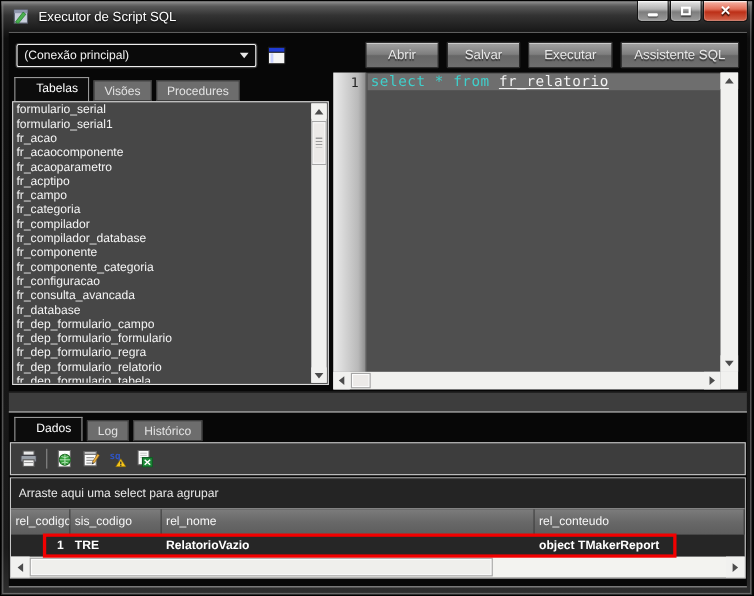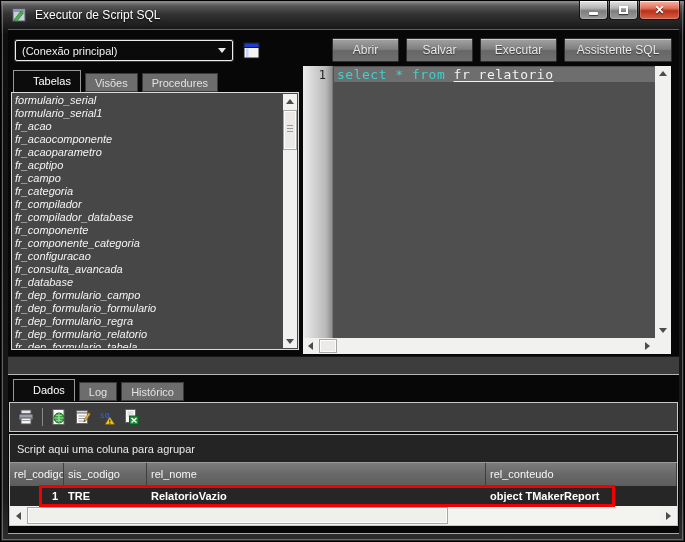--- a/index.html
+++ b/index.html
@@ -49,21 +49,21 @@
   .tabstrip{ position:absolute; display:flex; align-items:flex-end; }
   .side-tabs{ left:5px; top:40px; height:22px; }
   .bottom-tabs{ left:5px; top:349px; height:22px; }
   .tab{ height:19px; line-height:18px; padding:0 9px; margin-right:4px; background:#6d6d6d; color:#e2e2e2;
     border:1px solid #3a3a3a; font-size:11px; cursor:default; }
   .tab.active{ background:#0c0c0c; color:#fff; border:1px solid #989898; border-bottom:none; height:22px; line-height:21px;padding-left:19px; }
 
   
   .listbox{ position:absolute; left:3px; top:62px; width:288px; height:258px; background:#474747;
     border:1px solid #dcdcdc; overflow:hidden; }
-  .list-items{ position:absolute; left:3px; top:1px; right:16px; bottom:1px; overflow:hidden;font-style:italic; }
+  .list-items{ position:absolute; left:3px; top:1px; right:16px; bottom:1px; overflow:hidden; }
   .list-item{ height:13px; line-height:13px; font-size:11px; color:#f4f4f4; white-space:nowrap; cursor:default; }
 
   
   .sb{ background:#f1f1ef; }
   .sb-btn{ display:flex; align-items:center; justify-content:center; background:#f1f1ef; }
   .t-up{ width:0;height:0;border-left:4px solid transparent;border-right:4px solid transparent;border-bottom:5px solid #4c4c4c; }
   .t-down{ width:0;height:0;border-left:4px solid transparent;border-right:4px solid transparent;border-top:5px solid #4c4c4c; }
   .t-left{ width:0;height:0;border-top:4px solid transparent;border-bottom:4px solid transparent;border-right:5px solid #4c4c4c; }
   .t-right{ width:0;height:0;border-top:4px solid transparent;border-bottom:4px solid transparent;border-left:5px solid #4c4c4c; }
   .sb-thumb{ position:absolute; background:#eceae8; border:1px solid #a6a6a6; box-shadow:inset 0 0 0 1px #fcfcfc; }
@@ -285,21 +285,21 @@
           <rect x="2.5" y="0.5" width="10" height="13" fill="#fbfbfb" stroke="#666"></rect>
           <path d="M4.5 3 h6 M4.5 5 h6 M4.5 7 h3" stroke="#bbb" stroke-width="0.8"></path>
           <rect x="6.5" y="7" width="9" height="8.5" fill="#1f8b3a" stroke="#0d5c22"></rect>
           <path d="M8.5 9 l5 4.5 M13.5 9 l-5 4.5" stroke="#fff" stroke-width="1.4"></path>
         </svg>
       </div>
     </div>
 
     <div class="grid-box">
       <div class="group-band">
-        <span>Script aqui uma coluna para agrupar</span>
+        <span>Arraste aqui uma select para agrupar</span>
       </div>
       <div class="grid-header">
           <div class="hcell c0">rel_codigo</div>
           <div class="hcell c1">sis_codigo</div>
           <div class="hcell c2">rel_nome</div>
           <div class="hcell c3">rel_conteudo</div>
         </div>
       <div class="grid-row">
           <div class="rcell c0">1</div>
           <div class="rcell c1">TRE</div>

